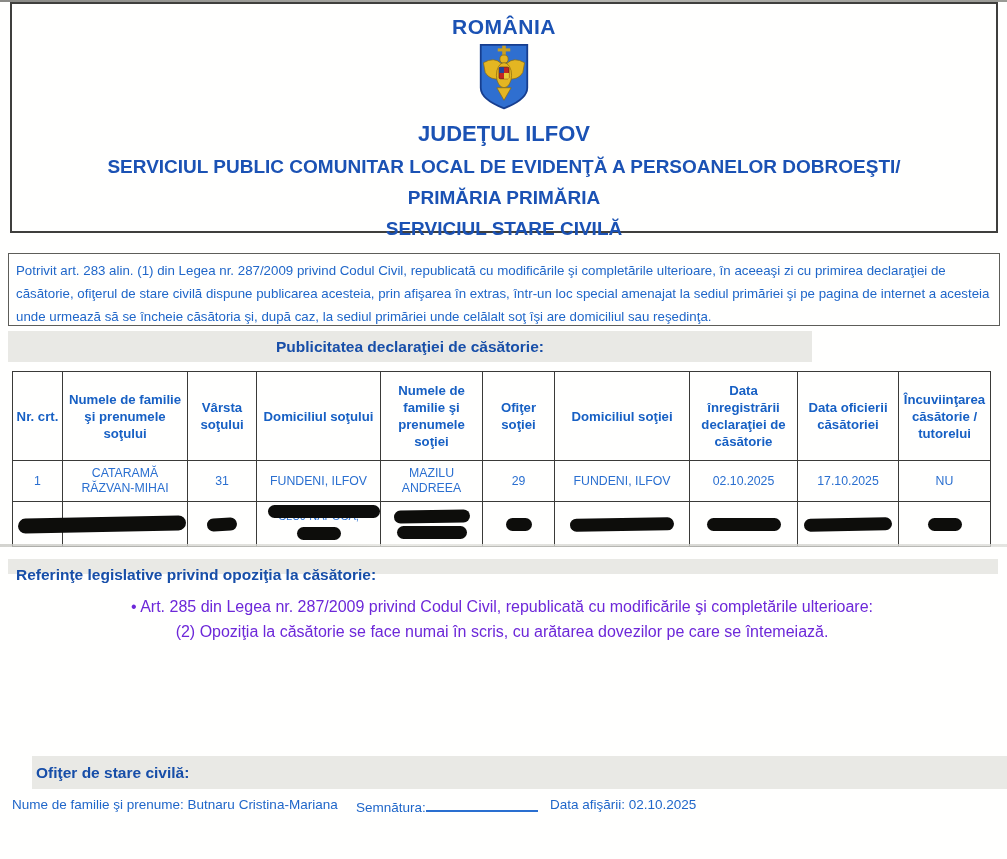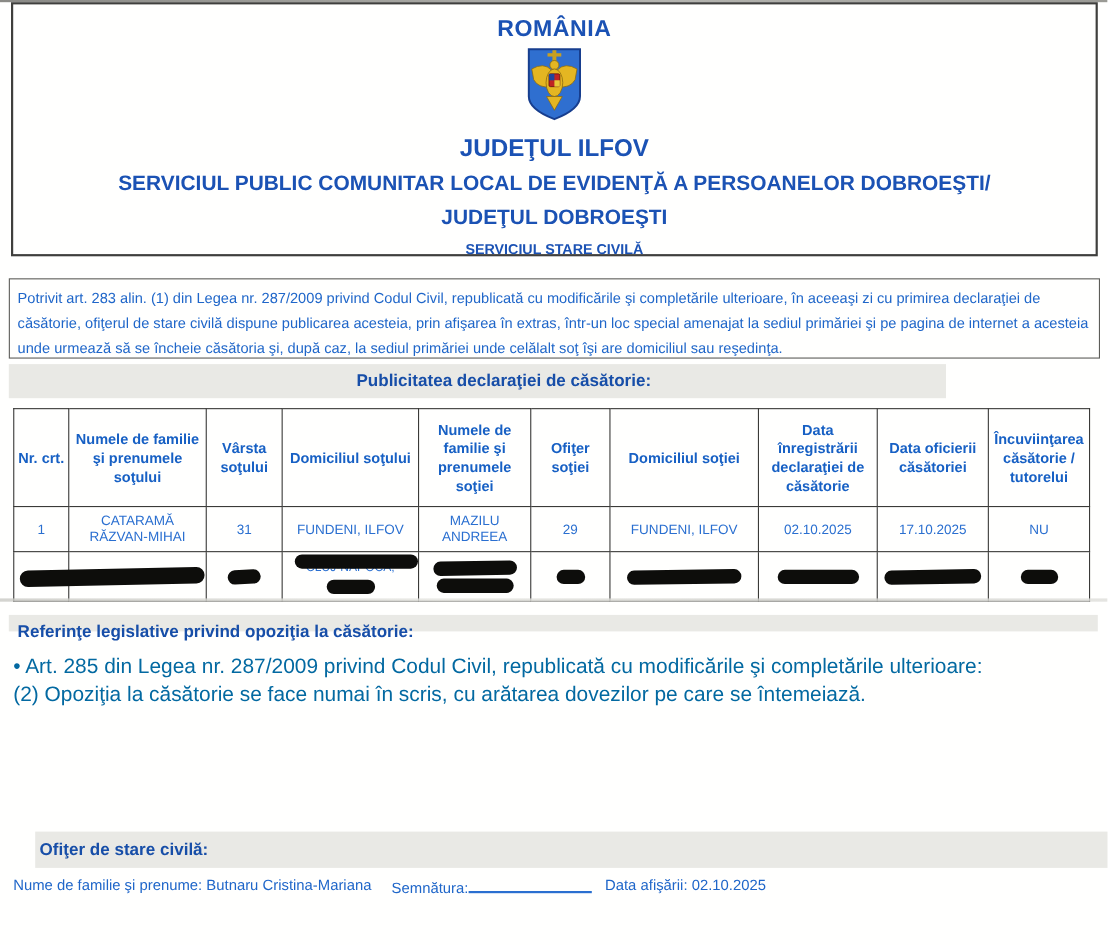--- a/index.html
+++ b/index.html
@@ -11,26 +11,26 @@
     background:linear-gradient(90deg,#8a8a86,#b5b5b0 60%,#9a9a95);}
   
   .header-box{position:absolute;left:10px;top:2px;width:984px;height:227px;
     border:2px solid #3f3f3d;background:#fffffe;text-align:center;}
   .country{margin-top:11px;font-size:21px;font-weight:bold;color:#1b52b4;letter-spacing:.5px;}
   .coa{margin-top:4px;}
   .hline{font-weight:bold;color:#1b52b4;}
   .hline1{font-size:22px;margin-top:6px;}
   .hline2{font-size:19px;margin-top:9px;}
   .hline3{font-size:19px;margin-top:9px;}
-  .hline4{font-size:13px;margin-top:9px;}
+  .hline4{font-size:19px;margin-top:9px;}
   
   .intro-box{position:absolute;left:8px;top:253px;width:976px;height:61px;
     border:1.5px solid #5d5d59;padding:5px 7px;color:#1f66c9;font-size:13.3px;line-height:23px;text-align:left;}
   
-  .band{position:absolute;left:8px;width:804px;background:#e9e9e5;color:#174ea8;font-weight:bold;padding-left:48px;}
+  .band{position:absolute;left:8px;width:804px;background:#e9e9e5;color:#174ea8;font-weight:bold;}
   .band-center{top:331px;height:31px;font-size:15.5px;text-align:center;line-height:31px;}
   .band-left2{top:559px;height:15px;font-size:15.5px;text-align:left;line-height:31px;padding-left:8px;width:982px;}
   .band-left3{top:756px;height:33px;font-size:15.5px;text-align:left;line-height:33px;padding-left:4px;width:982px;margin-left:24px;}
   
   table.decl{position:absolute;left:12px;top:371px;border-collapse:collapse;table-layout:fixed;width:978px;}
   table.decl th, table.decl td{border:1.6px solid #3a3a38;text-align:center;vertical-align:middle;
     padding:2px 3px;overflow:visible;position:relative;}
   table.decl th{color:#1760c4;font-weight:bold;font-size:13.2px;line-height:17px;height:84px;}
   table.decl td{color:#2a6fd0;font-size:12.3px;line-height:15px;}
   tr.data-row td{height:36px;}
@@ -40,21 +40,21 @@
   .frag-wrap{position:relative;display:inline-block;}
   .frag-text{color:#2a6fd0;font-size:11px;}
   .frag-bar{position:absolute;left:-10px;top:-4px;width:112px;height:13px;background:#0d0d0b;border-radius:7px;}
   .stack{display:flex;flex-direction:column;align-items:center;gap:3px;}
   
   .smear{position:absolute;left:0;top:544px;width:100%;height:3px;
     background:linear-gradient(90deg,#c9c9c4,#e4e4df 40%,#cfcfca 70%,#dededa);opacity:.8;}
   .faint-line{position:absolute;left:0;top:712px;width:100%;height:2px;
     background:linear-gradient(90deg,#b9b9b4,#d8d8d3 35%,#ececе8 60%,#e2e2dd);opacity:.75;}
   
-  .legal{position:absolute;left:12px;top:598px;width:980px;color:#0369a1;font-size:19px;text-align:left;}
+  .legal{position:absolute;left:12px;top:598px;width:980px;color:#6d28d9;font-size:16px;text-align:center;}
   .legal div{margin-bottom:8px;line-height:17px;}
   
   .footer-row{position:absolute;left:12px;top:797px;width:980px;color:#1f66c9;font-size:13.5px;}
   .f-name{position:absolute;left:0;top:0;}
   .f-sign{position:absolute;left:344px;top:0;}
   .sig-line{display:inline-block;width:112px;border-bottom:2px solid #2a6fd0;height:13px;}
   .f-date{position:absolute;left:538px;top:0;text-align:right;}
 </style>
 </head>
 <body>
@@ -74,21 +74,21 @@
         <path d="M53,22 Q41,15 33,23 L33,40 Q46,42 51,33 Z" fill="#e4b622" stroke="#8a6a10" stroke-width="0.8"></path>
         <ellipse cx="30" cy="36" rx="8.5" ry="14" fill="#e4b622" stroke="#8a6a10" stroke-width="0.8"></ellipse>
         <path d="M22,50 L30,64 L38,50 Z" fill="#e4b622" stroke="#8a6a10" stroke-width="0.8"></path>
         <rect x="24.5" y="27" width="11" height="13" rx="1.5" fill="#c02323" stroke="#5f1010" stroke-width="0.8"></rect>
         <rect x="24.5" y="27" width="5.5" height="6.5" fill="#20449c"></rect>
         <rect x="30" y="33.5" width="5.5" height="6.5" fill="#e8c93a"></rect>
       </svg>
     </div>
     <div class="hline hline1">JUDEŢUL ILFOV</div>
     <div class="hline hline2">SERVICIUL PUBLIC COMUNITAR LOCAL DE EVIDENŢĂ A PERSOANELOR DOBROEŞTI/</div>
-    <div class="hline hline3">JUDEŢUL DOBROEŞTI</div>
+    <div class="hline hline3">PRIMĂRIA PRIMĂRIA</div>
     <div class="hline hline4">SERVICIUL STARE CIVILĂ</div>
   </div>
 
   <div class="intro-box">Potrivit art. 283 alin. (1) din Legea nr. 287/2009 privind Codul Civil, republicată cu modificările şi completările ulterioare, în aceeaşi zi cu primirea declaraţiei de căsătorie, ofiţerul de stare civilă dispune publicarea acesteia, prin afişarea în extras, într-un loc special amenajat la sediul primăriei şi pe pagina de internet a acesteia unde urmează să se încheie căsătoria şi, după caz, la sediul primăriei unde celălalt soţ îşi are domiciliul sau reşedinţa.</div>
 
   <div class="band band-center">Publicitatea declaraţiei de căsătorie:</div>
 
   <table class="decl">
     <colgroup>
       <col style="width:50px">

